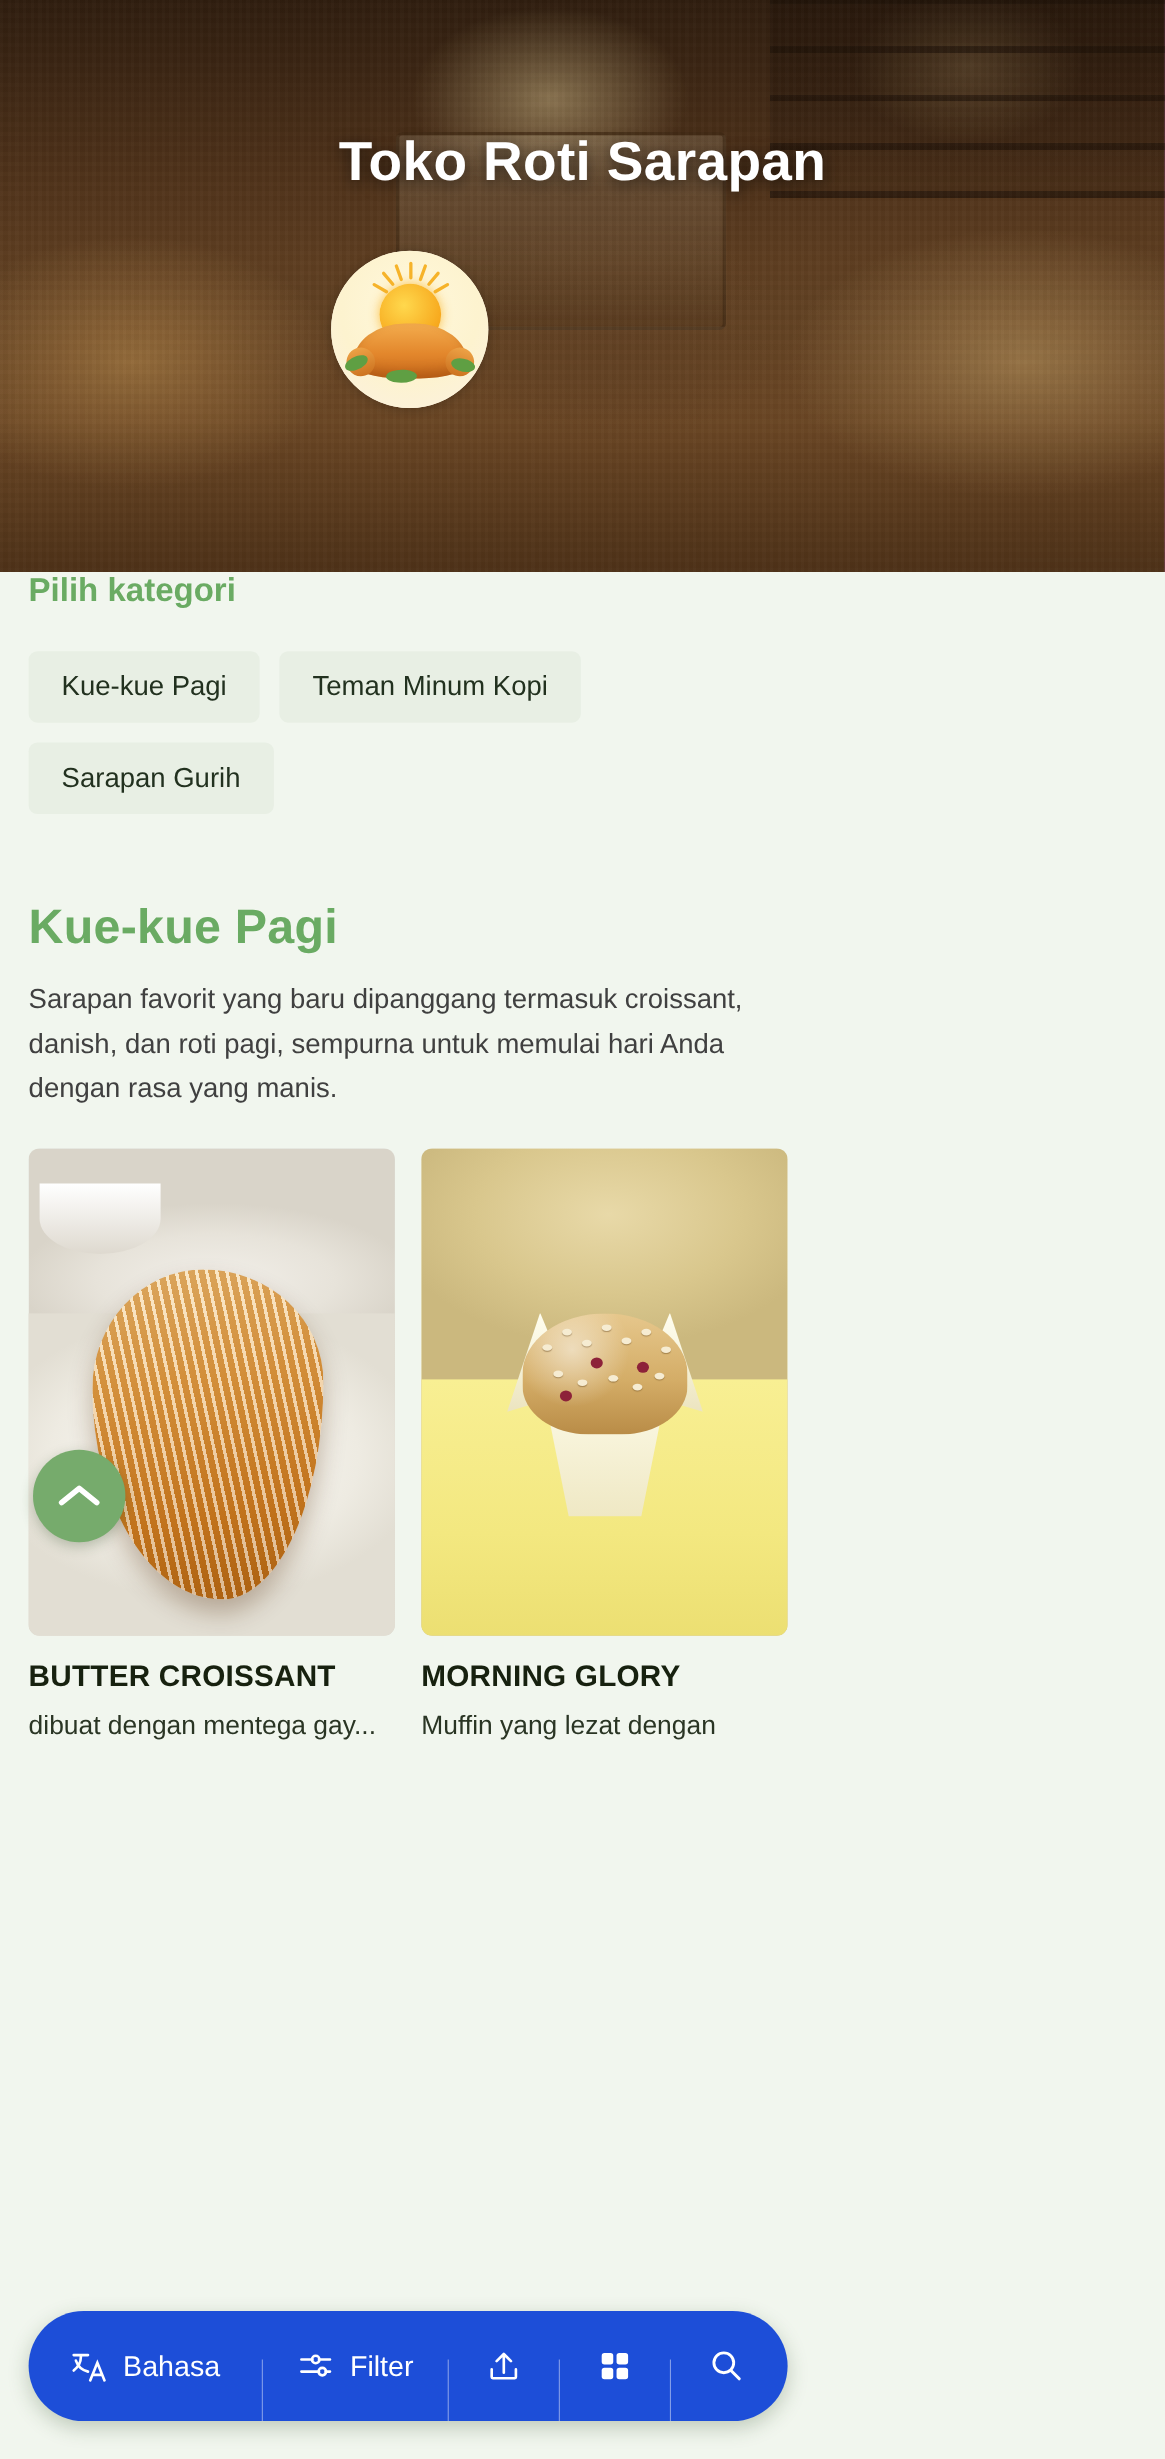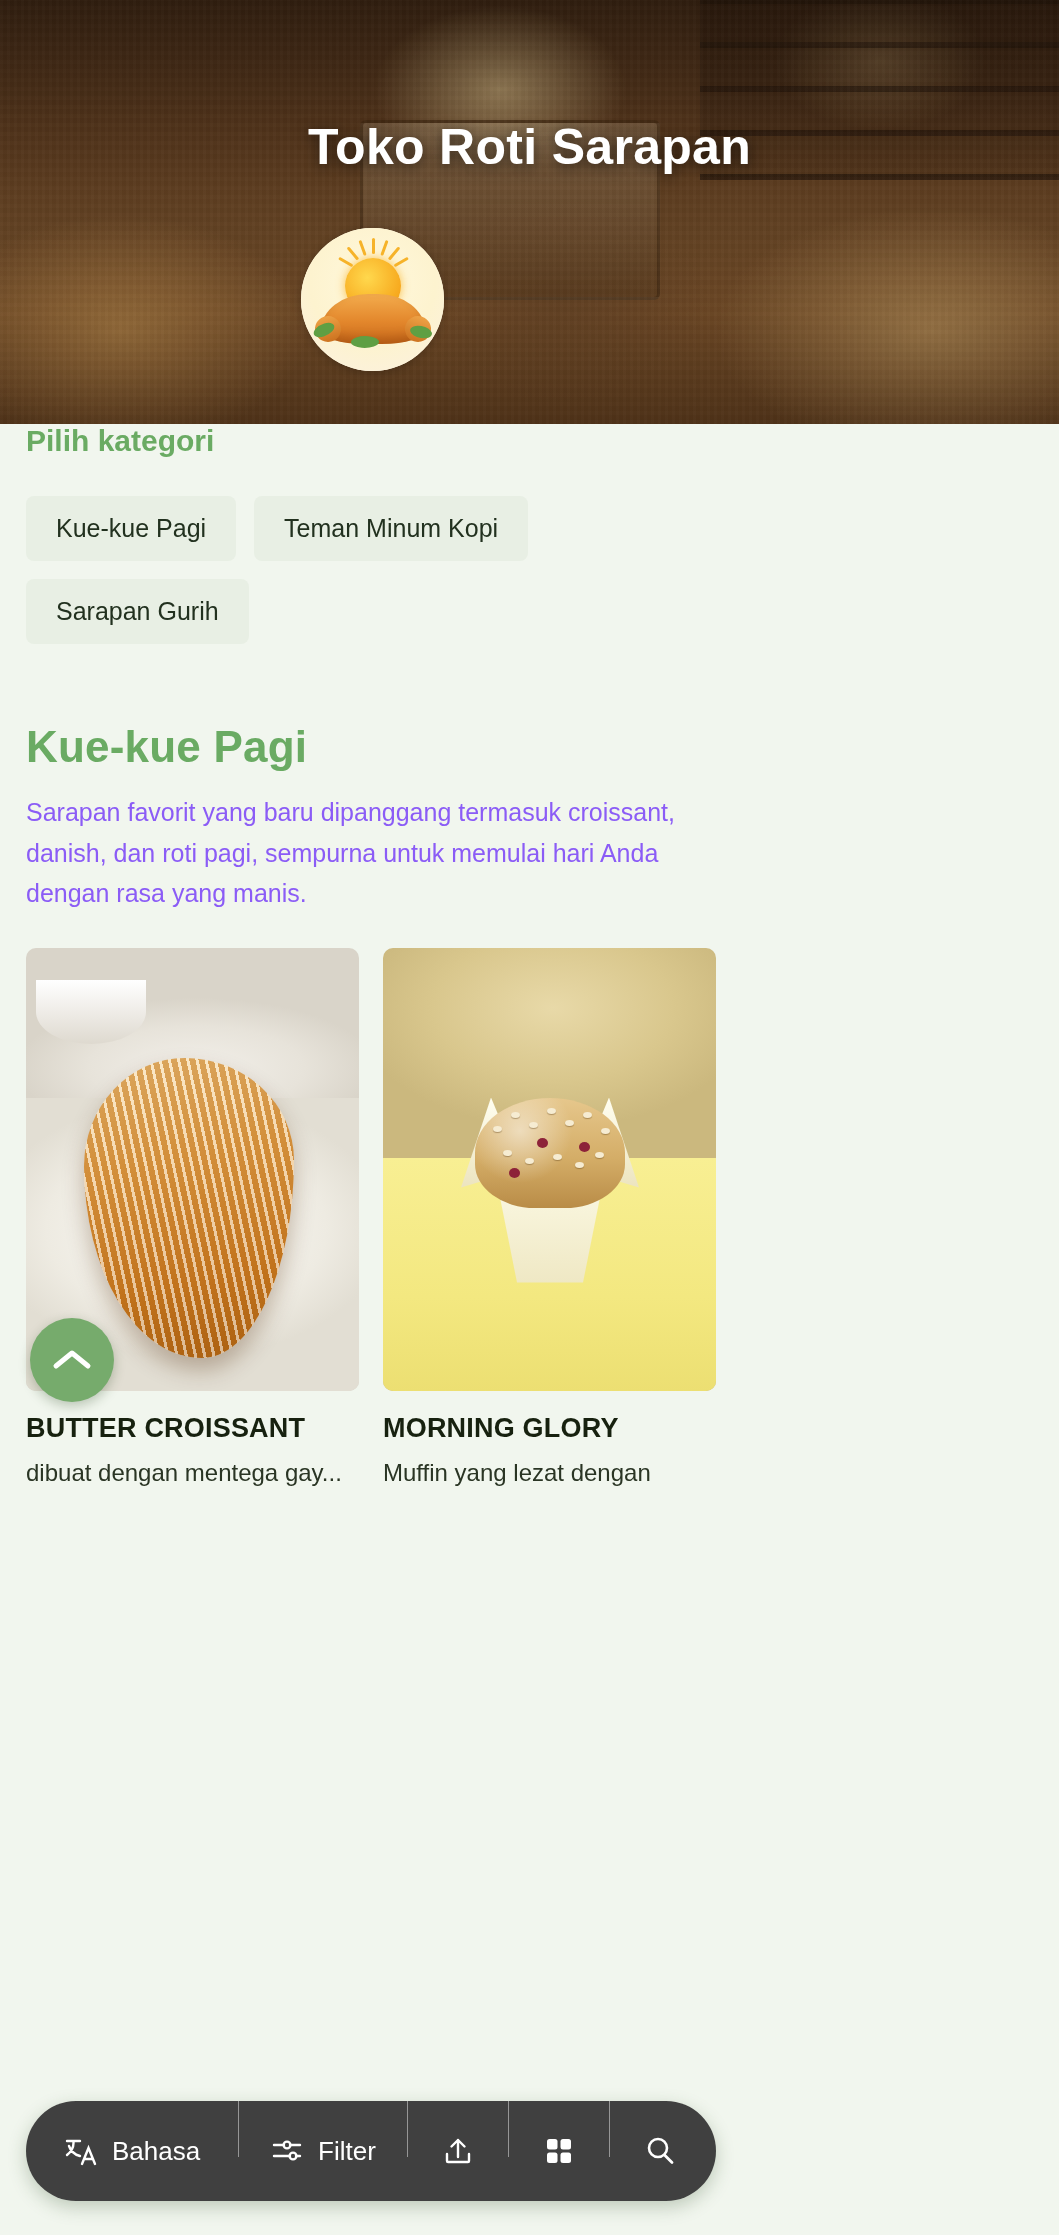--- a/index.html
+++ b/index.html
@@ -10,21 +10,21 @@
     font-family: "Liberation Sans", sans-serif;
     background: #f1f6ee;
     overflow: hidden;
     position: relative;
   }
 
   
   .hero {
     position: relative;
     width: 1059px;
-    height: 424px;
+    height: 520px;
     overflow: hidden;
     background: #a21caf;
   }
   .hero-photo {
     position: absolute;
     inset: 0;
     
     background:
       radial-gradient(ellipse 180px 120px at 500px 90px, rgba(255,230,170,0.55), rgba(255,230,170,0) 70%),
       radial-gradient(ellipse 150px 100px at 880px 60px, rgba(255,215,150,0.40), rgba(255,215,150,0) 70%),
@@ -150,21 +150,21 @@
     margin-top: 78px;
     color: #6aab63;
     font-size: 44px;
     font-weight: bold;
     letter-spacing: .2px;
   }
   .cat-desc {
     margin-top: 20px;
     font-size: 25px;
     line-height: 1.62;
-    color: #8b5cf6;
+    color: #404040;
     max-width: 700px;
   }
 
   .grid {
     margin-top: 34px;
     display: grid;
     grid-template-columns: 333px 333px;
     column-gap: 24px;
   }
   .card { position: relative; }
@@ -261,24 +261,24 @@
     display: flex; align-items: center; justify-content: center;
     cursor: pointer;
     z-index: 20;
   }
 
   
   .bottom-bar {
     position: absolute;
     left: 26px; bottom: 34px;
     width: 690px; height: 100px;
-    background: #404040;
+    background: #1d4ed8;
     border-radius: 50px;
     display: flex;
-    align-items: flex-start;
+    align-items: flex-end;
     box-shadow: 0 6px 18px rgba(40,70,30,0.25);
     z-index: 30;
   }
   .bb-item {
     display: flex; align-items: center; justify-content: center;
     gap: 14px; color: #ffffff; font-size: 26px; cursor: pointer;
     height: 100%;
   }
   .bb-lang { width: 212px; }
   .bb-filter { width: 168px; }

